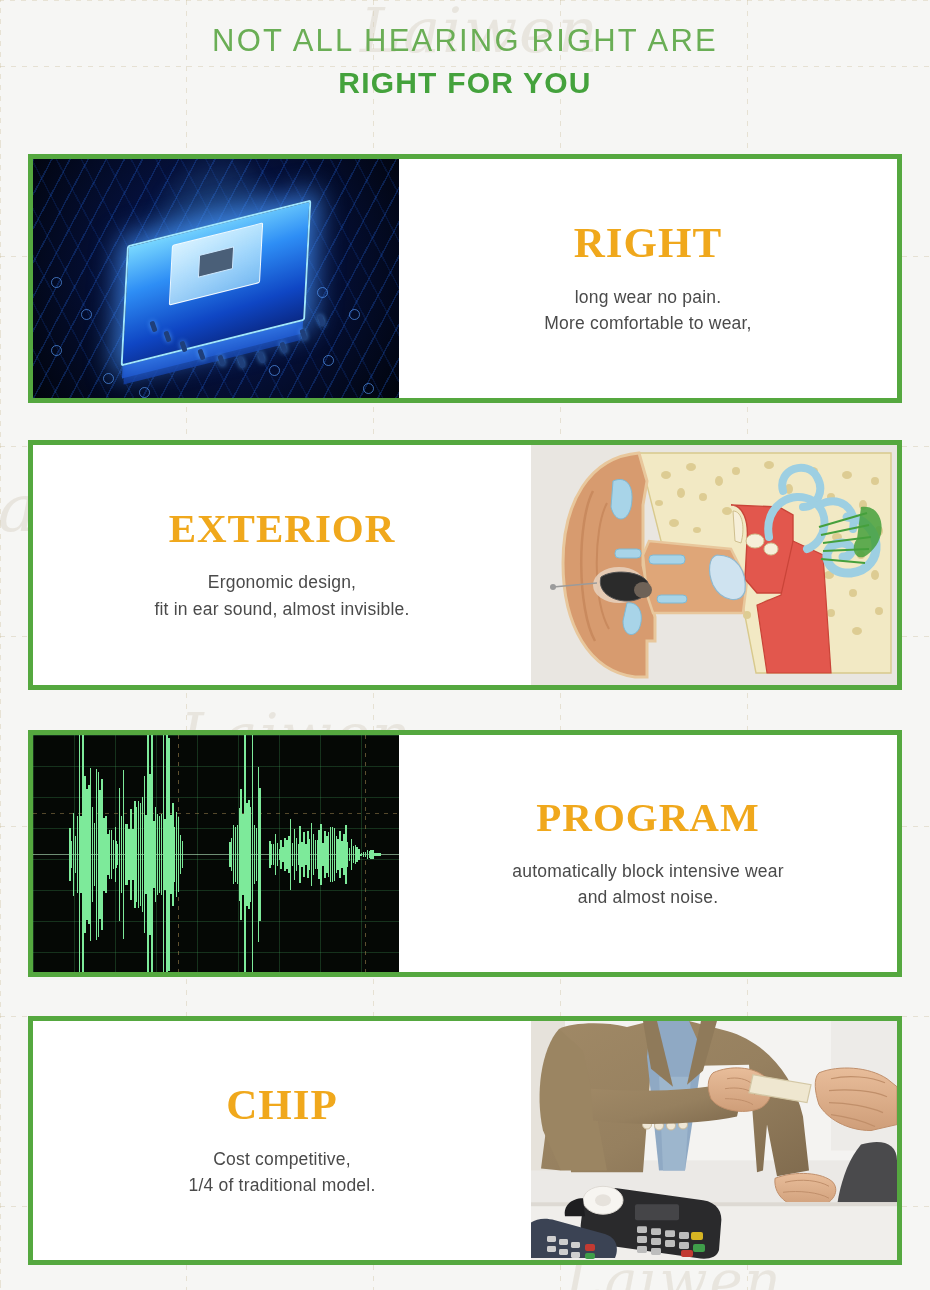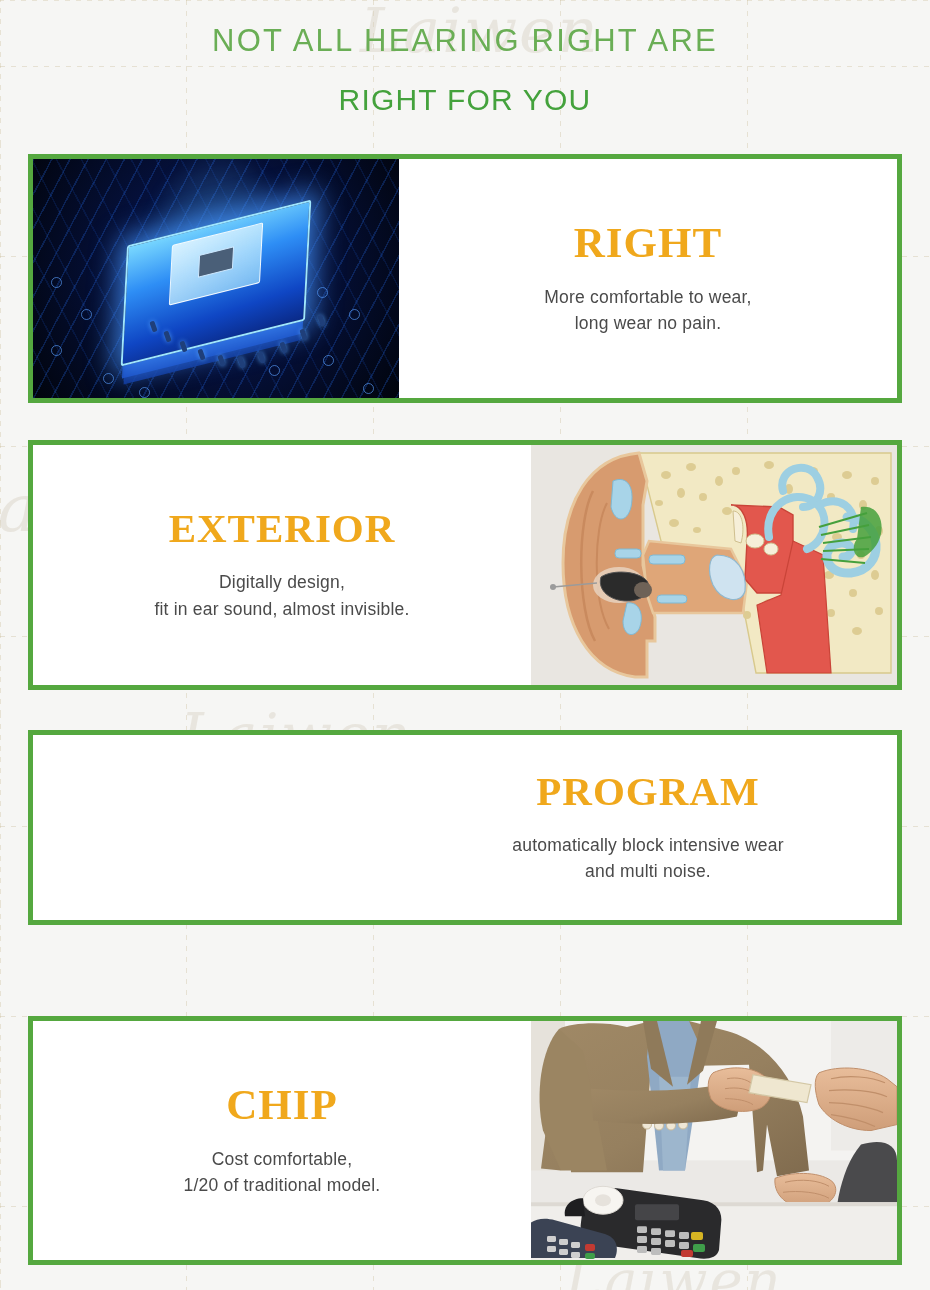--- a/index.html
+++ b/index.html
@@ -50,37 +50,37 @@
   
   #header{position:absolute;left:0;right:0;top:22px;text-align:center;}
   #title-line1{
     font-size:31px; letter-spacing:2.2px;
     color:#6aae55; font-weight:300;
     font-family:"Liberation Sans", sans-serif;
     line-height:1.25;
   }
   #title-line2{
     font-size:30px; letter-spacing:1.2px;
-    color:#44a23c; font-weight:normal;
-    margin-top:20px; line-height:1.25;
+    color:#44a23c; font-weight:bold;
+    margin-top:3px; line-height:1.25;
   }
 
   
   .card{
     position:absolute;
     left:28px; width:874px;
     border:5px solid #55a83f;
     background:#ffffff;
     box-sizing:border-box;
     display:flex;
     overflow:hidden;
   }
   .card.c1{top:154px;height:249px;}
   .card.c2{top:440px;height:250px;}
-  .card.c3{top:730px;height:195px;align-items:center;}
+  .card.c3{top:730px;height:247px;}
   .card.c4{top:1016px;height:249px;}
 
   .pane-img{width:366px;flex:none;position:relative;overflow:hidden;}
   .pane-txt{flex:1;display:flex;flex-direction:column;align-items:center;justify-content:center;background:#fff;position:relative;}
 
   .feature-title{
     font-family:"Liberation Serif", serif;
     font-weight:bold;
     color:#f0a81c;
     font-size:43px;
@@ -213,31 +213,31 @@
       <div class="pin" style="left:206px;top:198px;transform:rotate(-20deg)"></div>
       <div class="pin" style="left:226px;top:193px;transform:rotate(-20deg)"></div>
       <div class="pin" style="left:248px;top:183px;transform:rotate(-20deg)"></div>
       <div class="pin" style="left:268px;top:170px;transform:rotate(-20deg)"></div>
       <div class="pin" style="left:286px;top:156px;transform:rotate(-20deg)"></div>
     </div>
   </div>
   <div class="pane-txt">
     <div class="feature-title">RIGHT</div>
     <div class="feature-desc">
+      <div>long wear no pain.</div>
       <div>More comfortable to wear,</div>
-      <div>long wear no pain.</div>
     </div>
   </div>
 </div>
 
 <div class="card c2">
   <div class="pane-txt" style="flex:1">
     <div class="feature-title">EXTERIOR</div>
     <div class="feature-desc">
-      <div>Digitally design,</div>
+      <div>Ergonomic design,</div>
       <div>fit in ear sound, almost invisible.</div>
     </div>
   </div>
   <div class="pane-img" style="width:366px">
     <div class="img-ear">
       <svg viewBox="0 0 366 240" preserveAspectRatio="none">
         <rect x="0" y="0" width="366" height="240" fill="#e9e6e1"></rect>
 
         <path d="M108 8 H360 V228 H225 L210 150 L160 135 L130 96 Z" fill="#f2e9c4" stroke="#d8c98c" stroke-width="1.4"></path>
 
@@ -473,31 +473,31 @@
         <div class="bar" style="left: 341.2px; top: 117.615px; height: 3.76995px;"></div>
         <div class="bar" style="left: 343.1px; top: 118.043px; height: 2.91306px;"></div>
         <div class="bar" style="left: 345px; top: 118.247px; height: 2.50525px;"></div>
         <div class="bar" style="left: 346.9px; top: 118.33px; height: 2.34045px;"></div>
       </div>
   </div>
   <div class="pane-txt">
     <div class="feature-title">PROGRAM</div>
     <div class="feature-desc">
       <div>automatically block intensive wear</div>
-      <div>and multi noise.</div>
+      <div>and almost noise.</div>
     </div>
   </div>
 </div>
 
 <div class="card c4">
   <div class="pane-txt" style="flex:1">
     <div class="feature-title">CHIP</div>
     <div class="feature-desc">
-      <div>Cost comfortable,</div>
-      <div>1/20 of traditional model.</div>
+      <div>Cost competitive,</div>
+      <div>1/4 of traditional model.</div>
     </div>
   </div>
   <div class="pane-img" style="width:366px">
     <div class="img-pay">
       <svg viewBox="0 0 366 240" preserveAspectRatio="none">
         <defs>
           <linearGradient id="jk" x1="0" y1="0" x2="1" y2="1">
             <stop offset="0%" stop-color="#a08966"></stop>
               <stop offset="55%" stop-color="#96805f"></stop>
               <stop offset="100%" stop-color="#806b4e"></stop>

